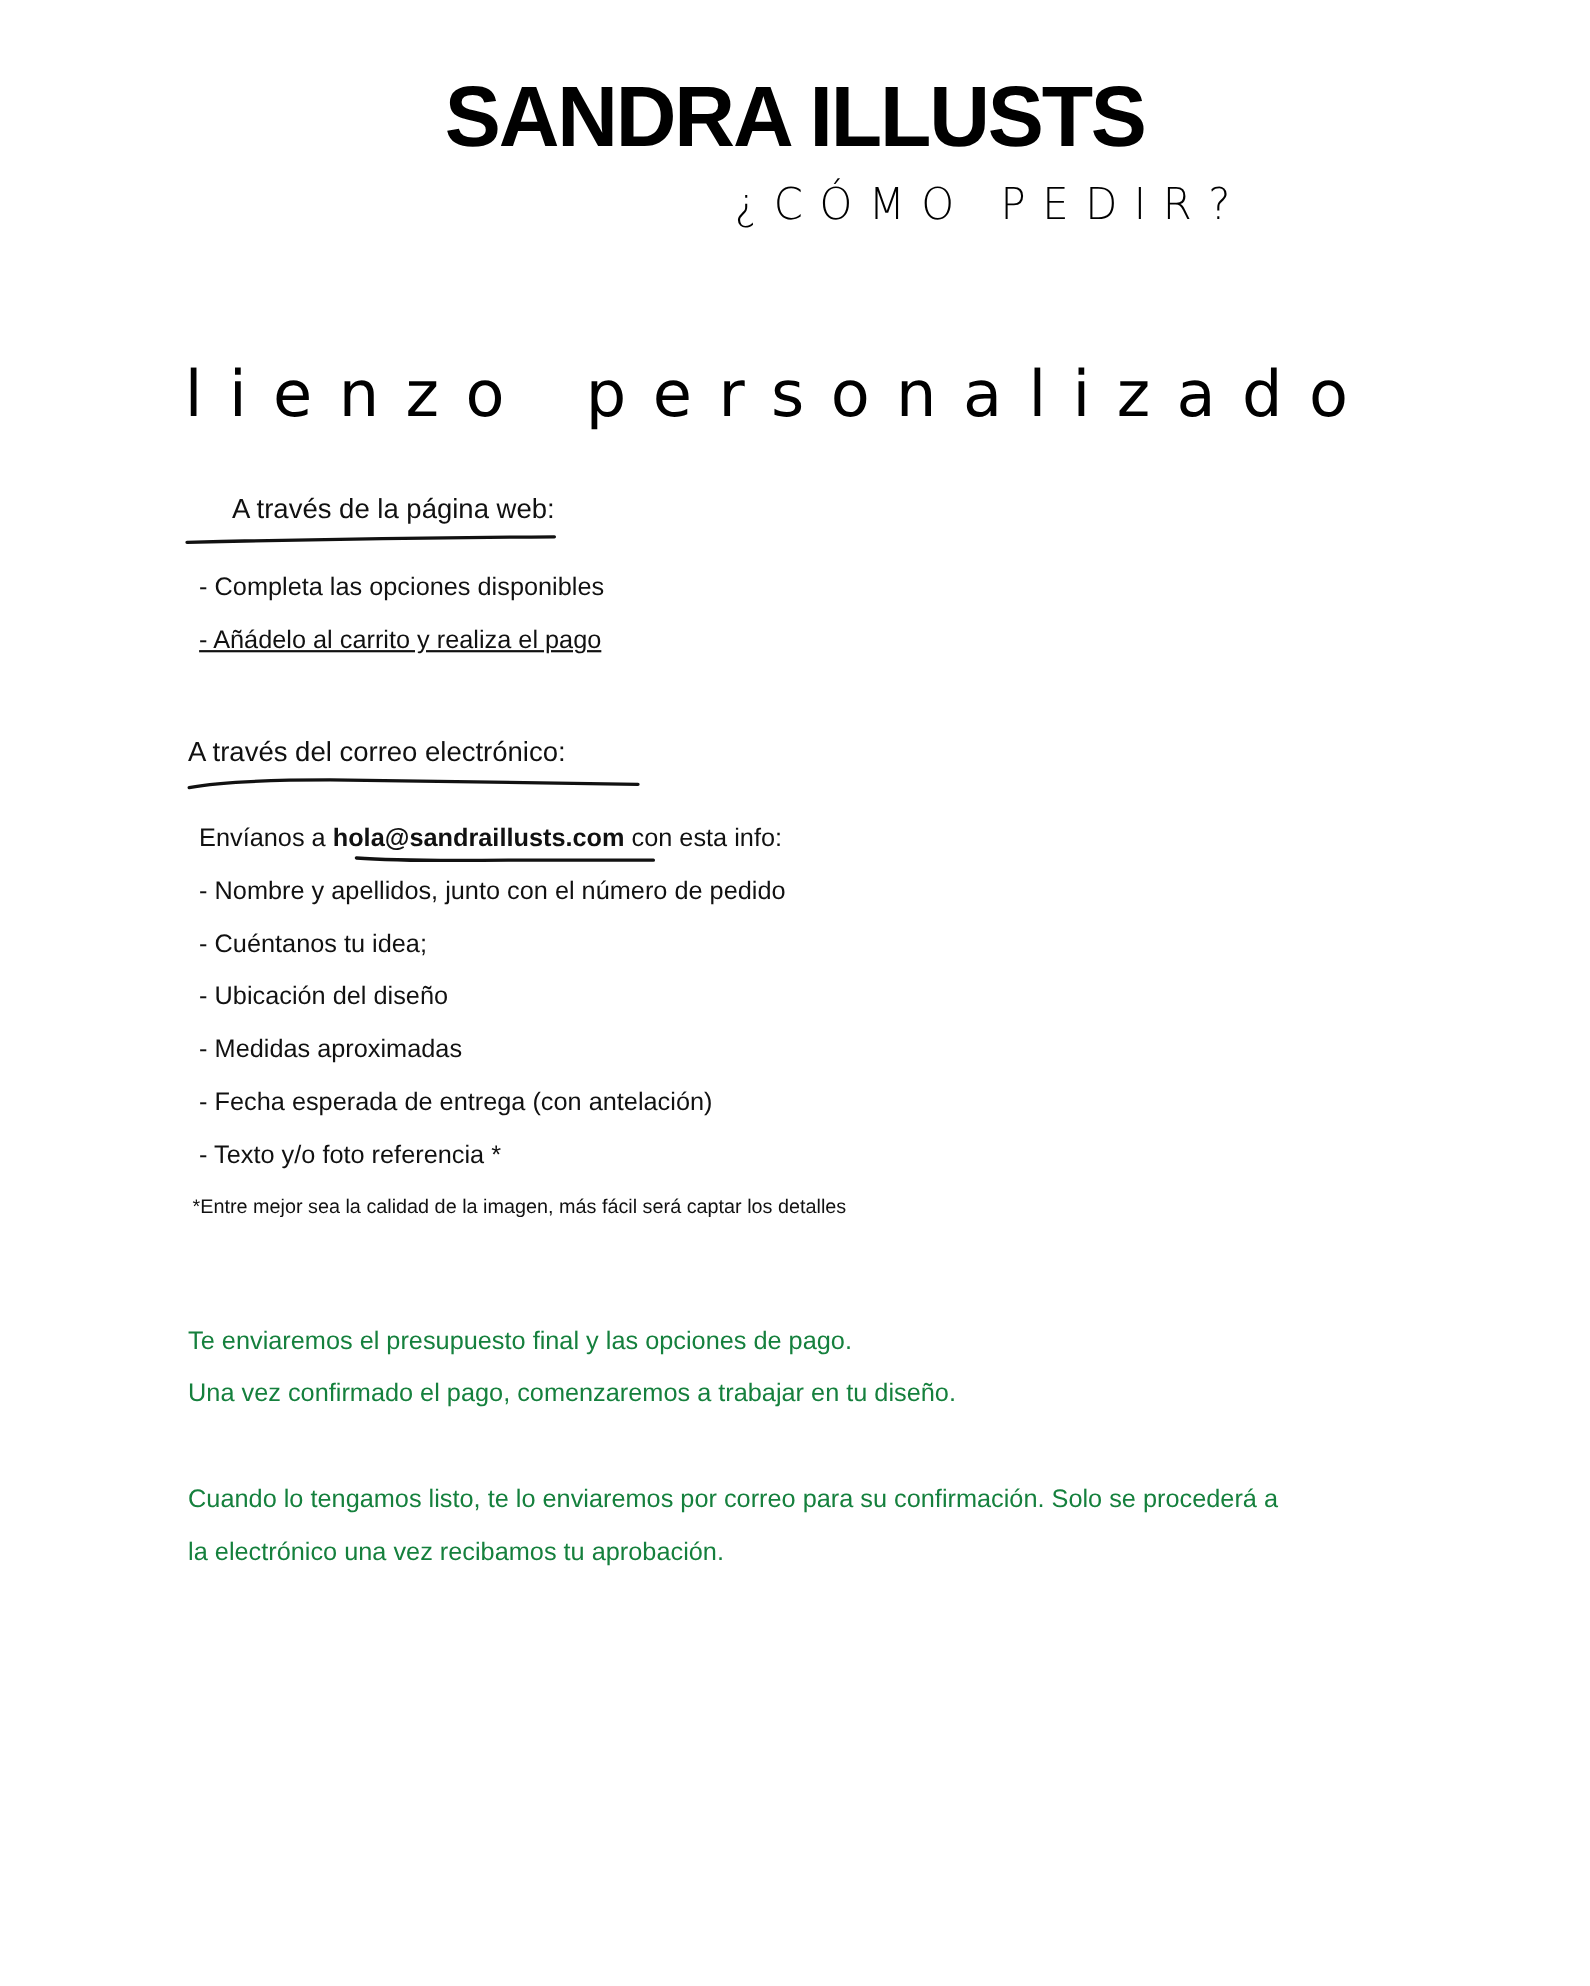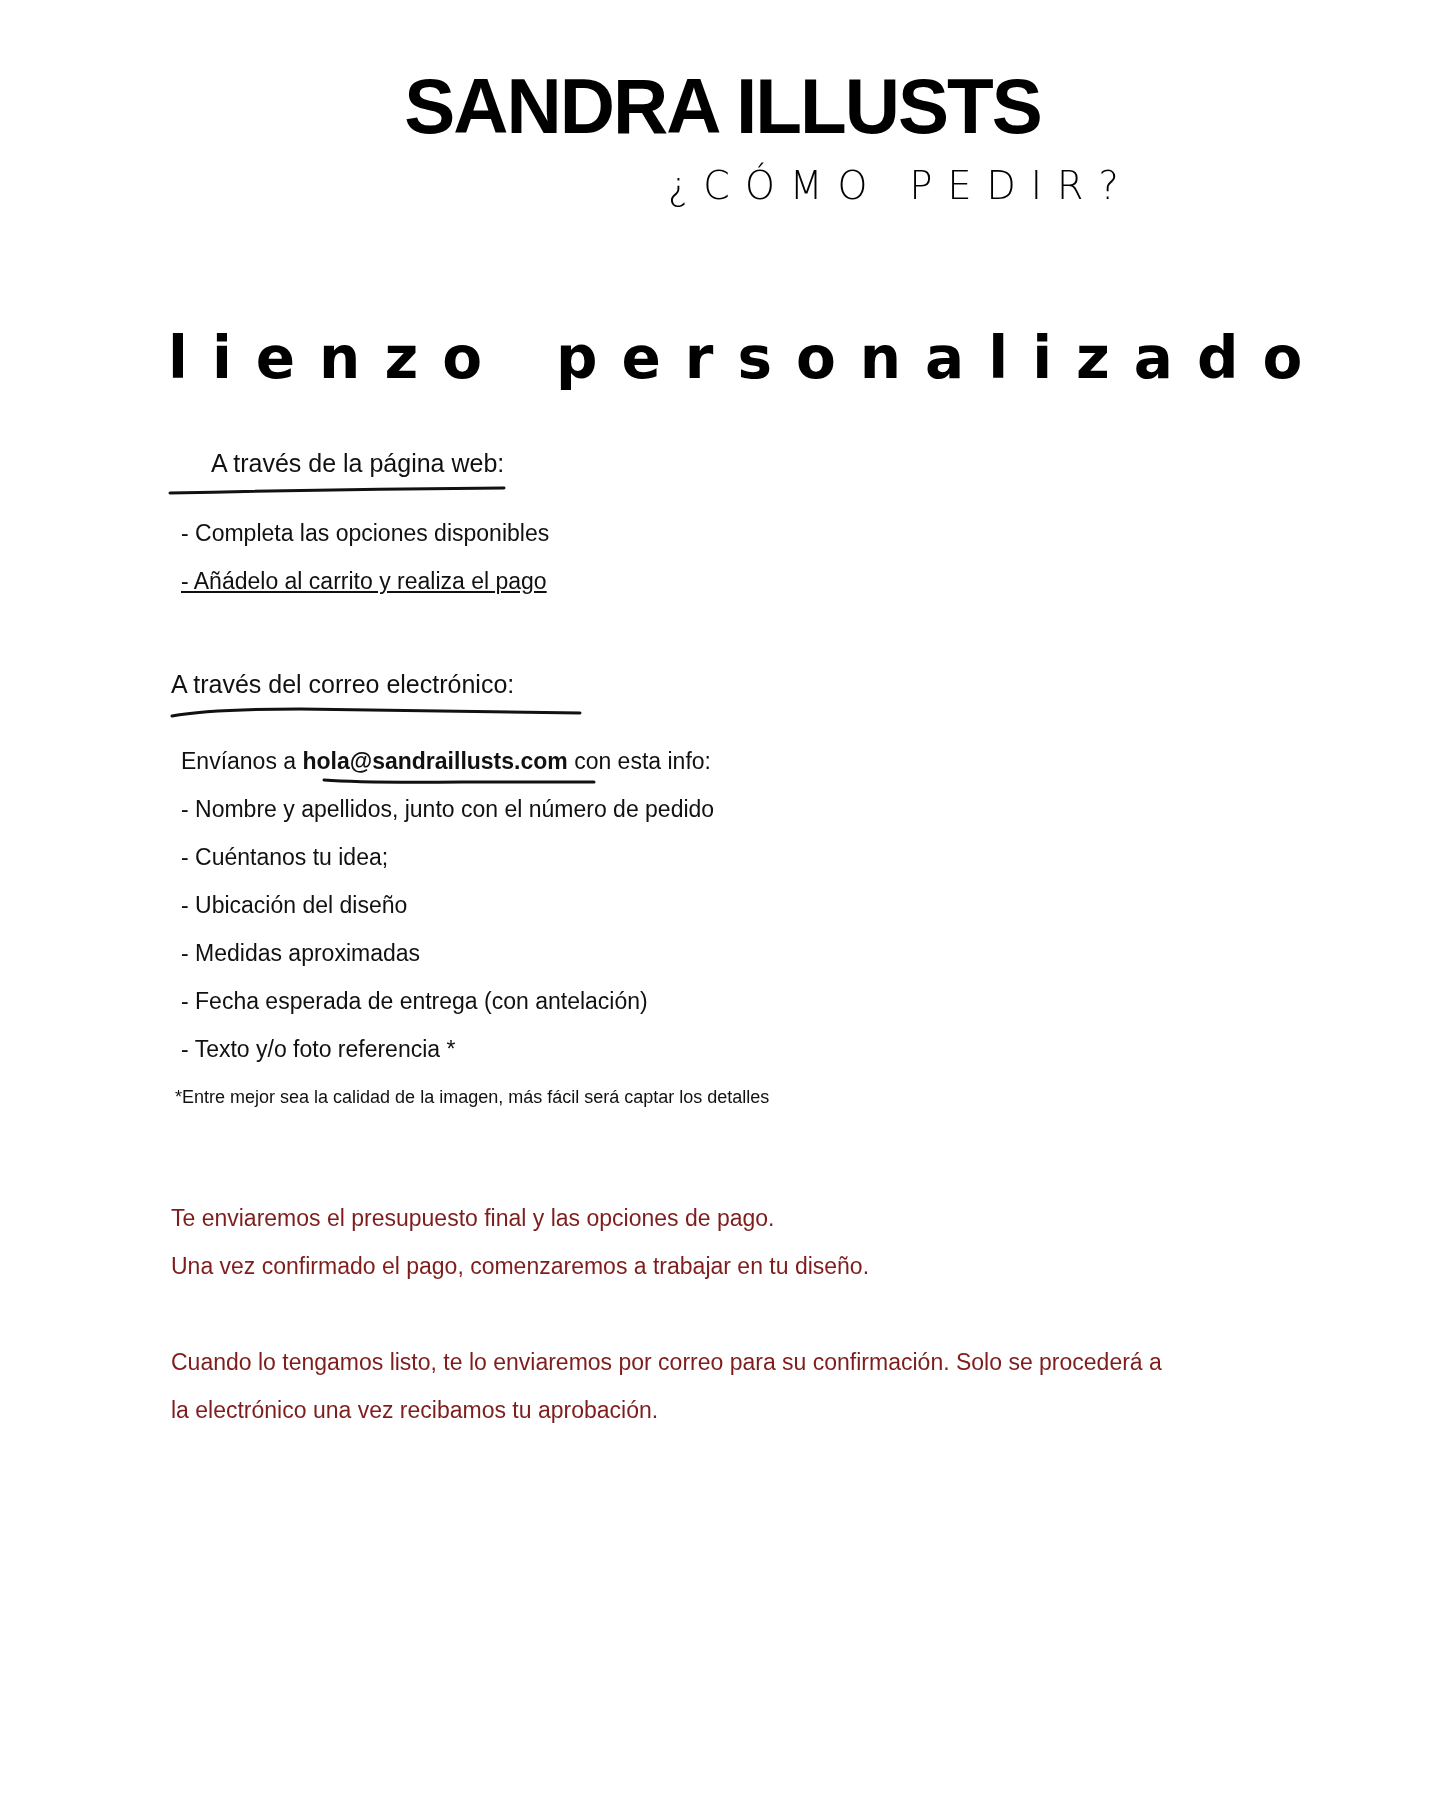--- a/index.html
+++ b/index.html
@@ -3,27 +3,27 @@
 <meta charset="utf-8">
 <style>
   html, body { margin: 0; padding: 0; background: #ffffff; }
   body { width: 1445px; height: 1805px; position: relative; overflow: hidden; color: #111111;
          font-family: "Liberation Sans", sans-serif; }
   .abs { position: absolute; white-space: nowrap; }
   .brand { left: 0; width: 1445px; top: 66px; text-align: center; font-family: "Liberation Sans", sans-serif;
            font-weight: 700; font-size: 78px; letter-spacing: -2px; line-height: 80px; color: #000; transform: scaleX(0.98); }
   .subtitle { left: 668px; top: 160px; font-family: "DejaVu Sans", sans-serif; font-weight: 200; font-size: 38px;
               letter-spacing: 15px; line-height: 50px; color: #000; transform: scaleY(1.05); }
-  .hand-title { left: 168px; top: 318px; font-family: "DejaVu Sans", sans-serif; font-weight: 700; font-size: 58px;
+  .hand-title { left: 168px; top: 318px; font-family: "DejaVu Sans", sans-serif; font-weight: 400; font-size: 58px;
                 letter-spacing: 24px; line-height: 80px; color: #000; }
   .hand-title .gap { display: inline-block; width: 50px; }
   .heading { left: 171px; font-size: 25px; line-height: 32px; font-family: "Liberation Sans", sans-serif; color: #111; }
   .item { left: 181px; font-size: 23px; line-height: 30px; font-family: "Liberation Sans", sans-serif; color: #111; }
   .foot { left: 175px; font-size: 18px; line-height: 24px; font-family: "Liberation Sans", sans-serif; color: #111; }
-  .para { left: 171px; font-size: 23px; line-height: 30px; font-family: "Liberation Sans", sans-serif; color: #7f1d1d; }
+  .para { left: 171px; font-size: 23px; line-height: 30px; font-family: "Liberation Sans", sans-serif; color: #15803d; }
   .email { font-weight: 700; text-align: right; }
   svg.stroke { position: absolute; overflow: visible; }
 </style>
 </head>
 <body>
 
 <div class="abs brand">SANDRA ILLUSTS</div>
 <div class="abs subtitle">¿CÓMO PEDIR?</div>
 
 <div class="abs hand-title">

